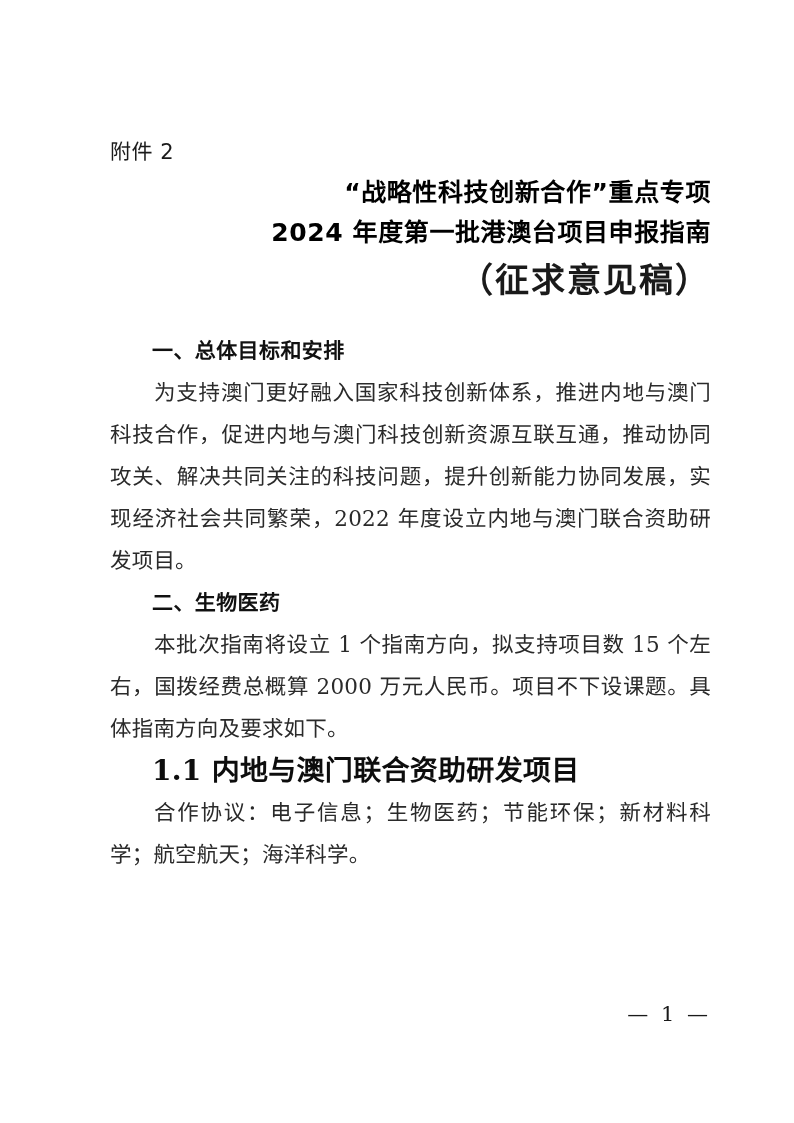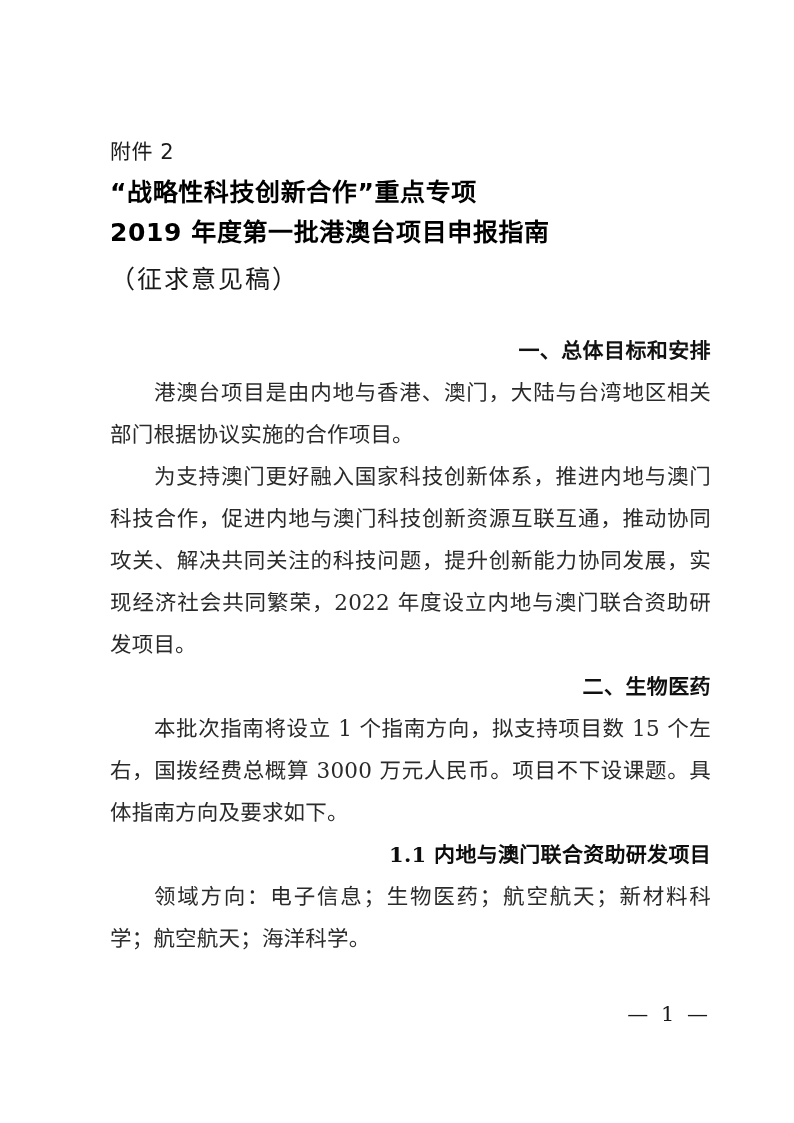--- a/index.html
+++ b/index.html
@@ -32,38 +32,38 @@
     letter-spacing: 0.5px;
     white-space: nowrap;
   }
 
   
   .title-block {
     position: absolute;
     left: 97px;
     top: 173px;
     width: 601px;
-    text-align: left;
+    text-align: right;
   }
 
   .doc-title-line {
     font-family: "DejaVu Sans", "Liberation Sans", sans-serif;
     font-weight: bold;
     font-size: 25px;
     line-height: 40px;
     color: #000000;
     letter-spacing: 0.6px;
     white-space: nowrap;
   }
 
   .doc-subtitle {
     margin-top: 8px;
     font-family: "DejaVu Serif", "Liberation Serif", serif;
-    font-weight: normal;
-    font-size: 25px;
+    font-weight: bold;
+    font-size: 34px;
     line-height: 38px;
     color: #1a1a1a;
     letter-spacing: 2px;
     white-space: nowrap;
   }
 
   
   .body-flow {
     position: absolute;
     left: 97px;
@@ -73,33 +73,31 @@
 
   .section-heading {
     font-family: "DejaVu Sans", "Liberation Sans", sans-serif;
     font-weight: bold;
     font-size: 21px;
     line-height: 42px;
     color: #111111;
     text-indent: 42px;
     letter-spacing: 0.4px;
     margin: 0;
-    text-align: right;
   }
 
   .sub-heading {
     font-family: "DejaVu Serif", "Liberation Serif", serif;
     font-weight: bold;
-    font-size: 21px;
+    font-size: 28px;
     line-height: 42px;
     color: #0d0d0d;
     text-indent: 42px;
     letter-spacing: 0.3px;
     margin: 0;
-    text-align: right;
   }
 
   .para {
     font-family: "DejaVu Serif", "Liberation Serif", serif;
     font-weight: normal;
     font-size: 21.5px;
     line-height: 42px;
     color: #2a2a2a;
     text-indent: 44px;
     text-align: justify;
@@ -126,33 +124,32 @@
 </style>
 </head>
 <body>
 
 <div class="page">
 
   <div class="attach-label">附件 2</div>
 
   <div class="title-block">
     <div class="doc-title-line">“战略性科技创新合作”重点专项</div>
-    <div class="doc-title-line">2019 年度第一批港澳台项目申报指南</div>
+    <div class="doc-title-line">2024 年度第一批港澳台项目申报指南</div>
     <div class="doc-subtitle">（征求意见稿）</div>
   </div>
 
   <div class="body-flow">
 
     <p class="section-heading">一、总体目标和安排</p>
-    <p class="para">港澳台项目是由内地与香港、澳门，大陆与台湾地区相关部门根据协议实施的合作项目。</p>
     <p class="para">为支持澳门更好融入国家科技创新体系，推进内地与澳门科技合作，促进内地与澳门科技创新资源互联互通，推动协同攻关、解决共同关注的科技问题，提升创新能力协同发展，实现经济社会共同繁荣，2022 年度设立内地与澳门联合资助研发项目。</p>
 
     <p class="section-heading">二、生物医药</p>
-    <p class="para">本批次指南将设立 1 个指南方向，拟支持项目数 15 个左右，国拨经费总概算 3000 万元人民币。项目不下设课题。具体指南方向及要求如下。</p>
+    <p class="para">本批次指南将设立 1 个指南方向，拟支持项目数 15 个左右，国拨经费总概算 2000 万元人民币。项目不下设课题。具体指南方向及要求如下。</p>
 
     <p class="sub-heading">1.1  内地与澳门联合资助研发项目</p>
-    <p class="para">领域方向：电子信息；生物医药；航空航天；新材料科学；航空航天；海洋科学。</p>
+    <p class="para">合作协议：电子信息；生物医药；节能环保；新材料科学；航空航天；海洋科学。</p>
 
   </div>
 
   <div class="page-number">— 1 —</div>
 
 </div>
 
 </body></html>

